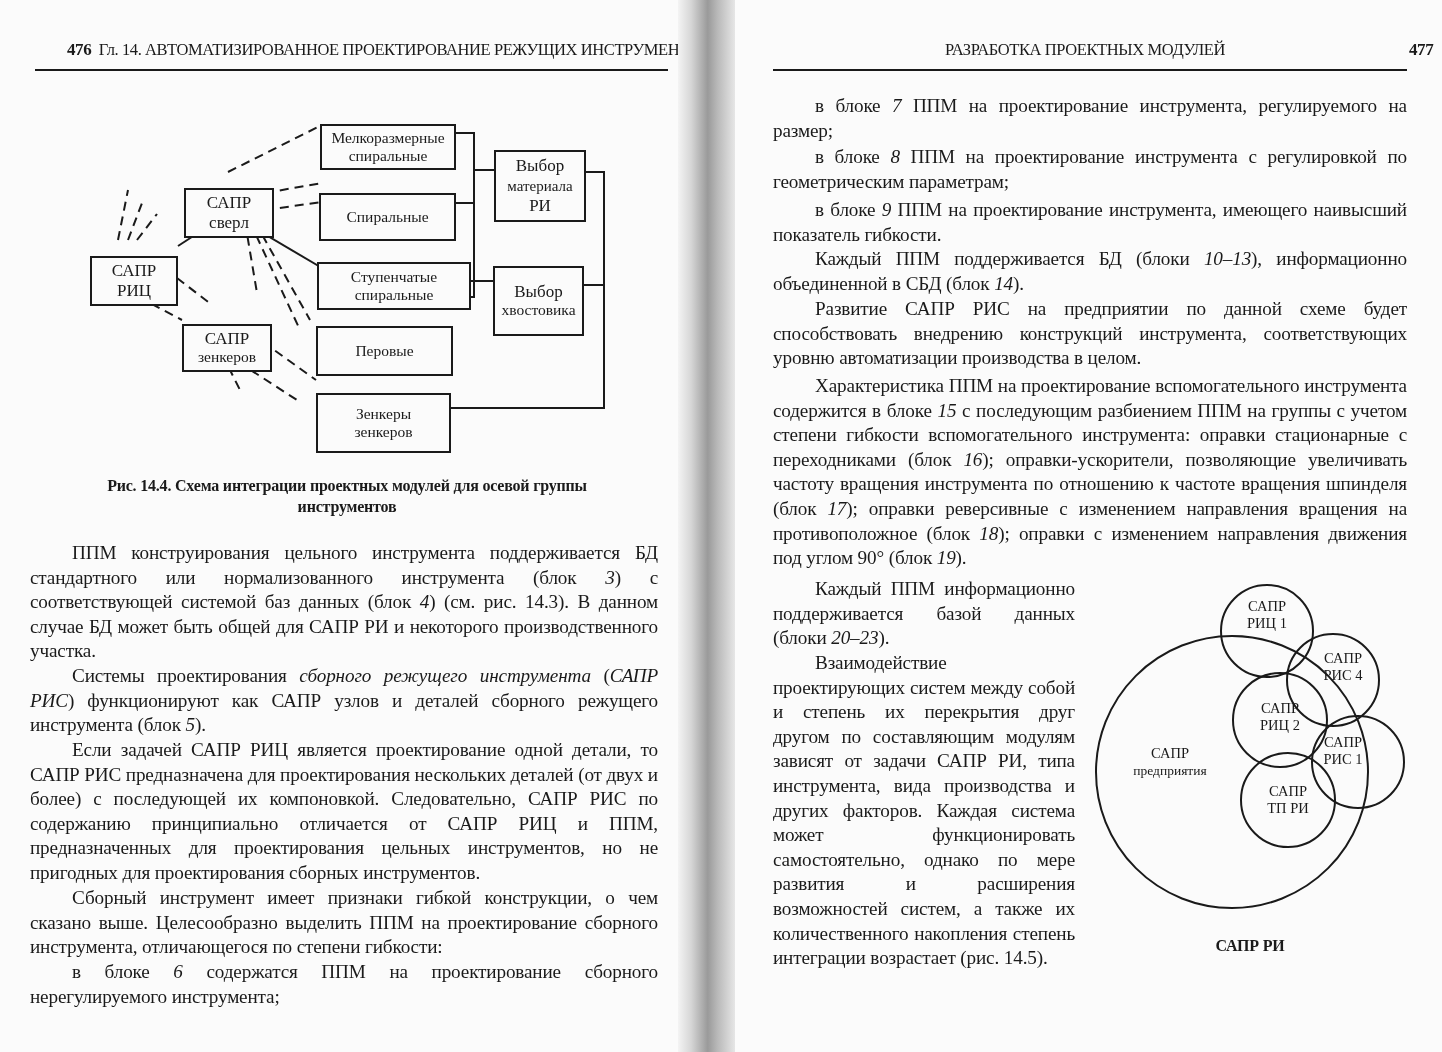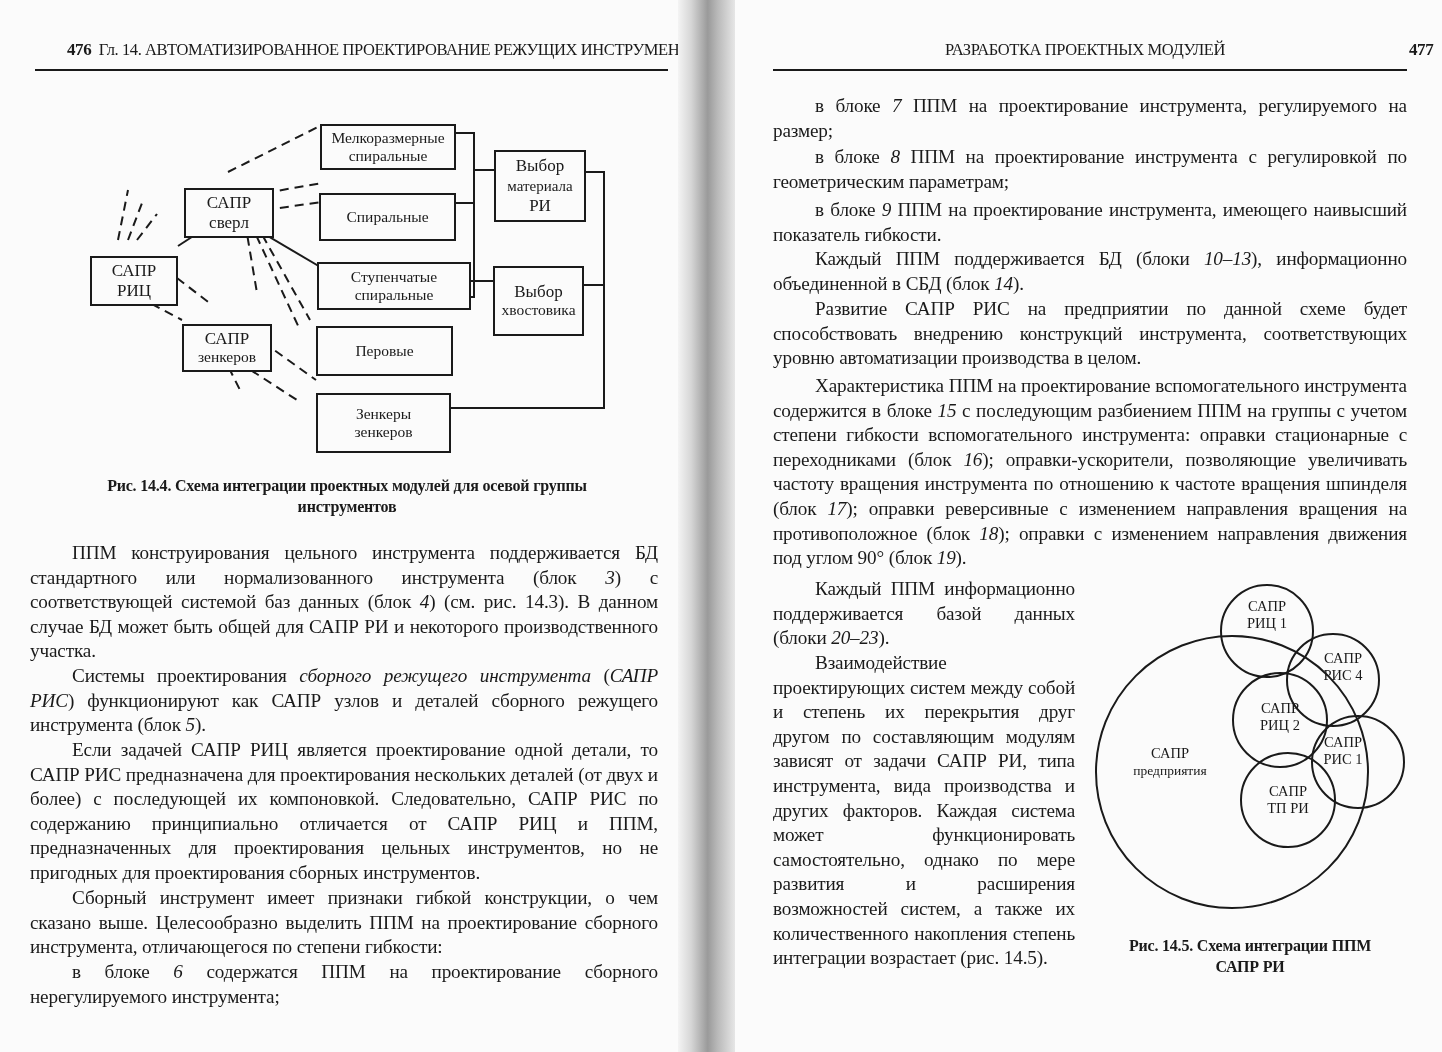--- a/index.html
+++ b/index.html
@@ -225,16 +225,15 @@
       <div>САПР</div>
       <div>РИС 1</div>
     </div>
     <div class="clabel" style="left:523px; top:783px; width:60px;">
       <div>САПР</div>
       <div>ТП РИ</div>
     </div>
   </div>
 
   <div class="caption" style="left:355px; top:935px; width:320px;">
-    <div>Рис. 14.5. Схема интеграции ППМ</div>
     <div>САПР РИ</div>
   </div>
 </div>
 
 </body></html>

